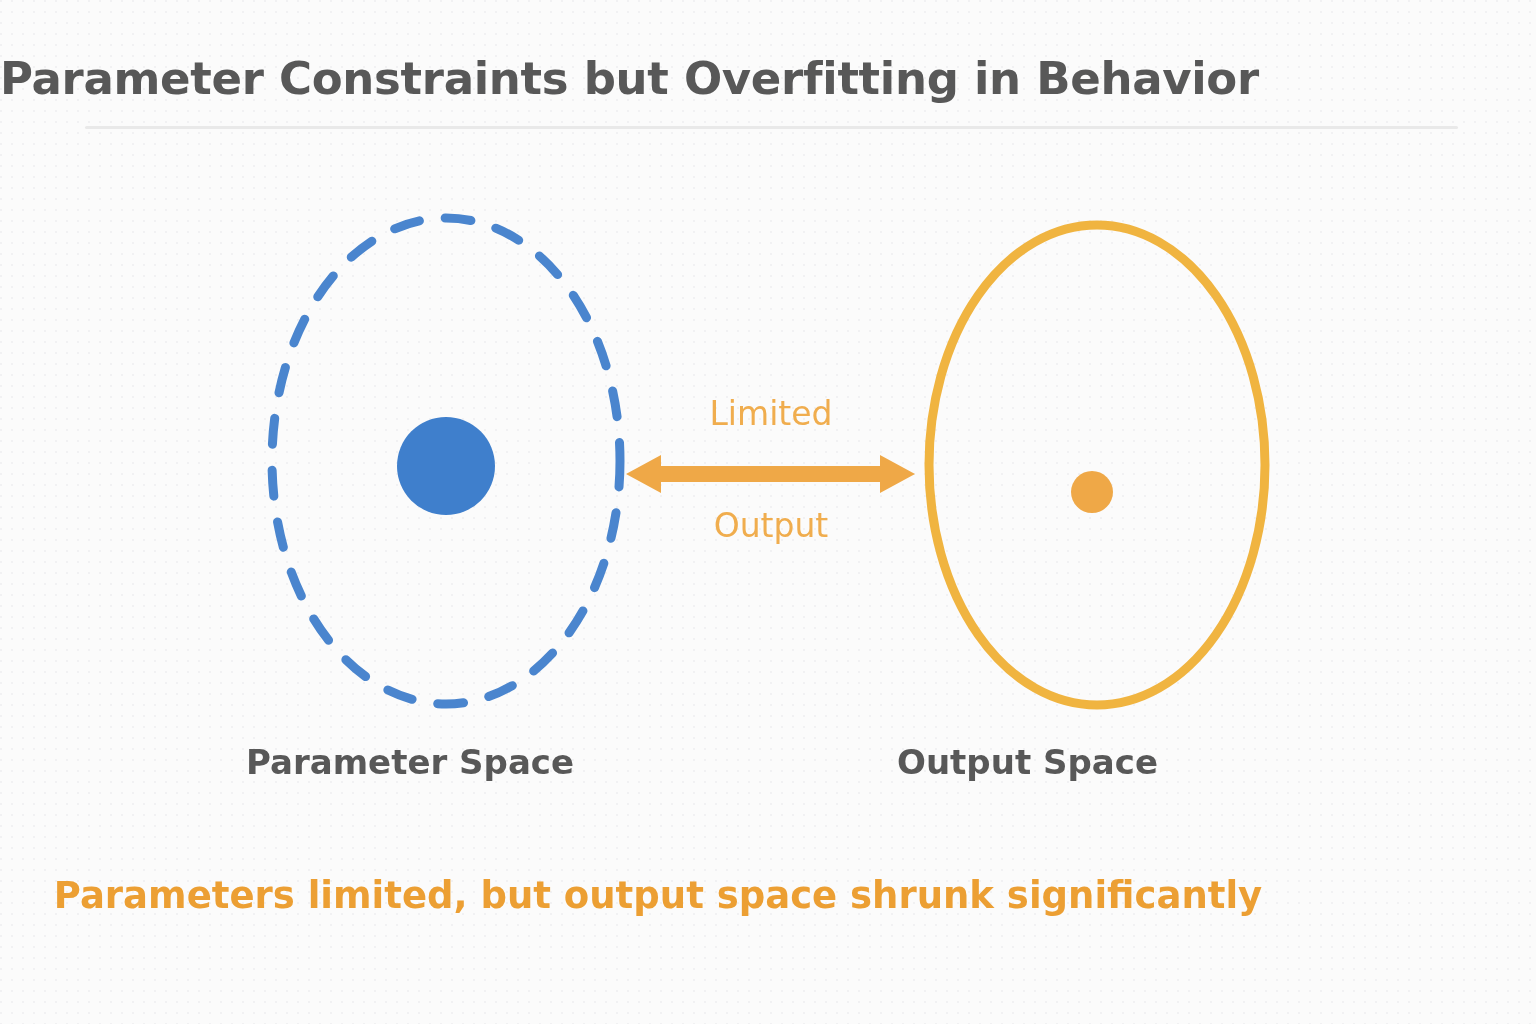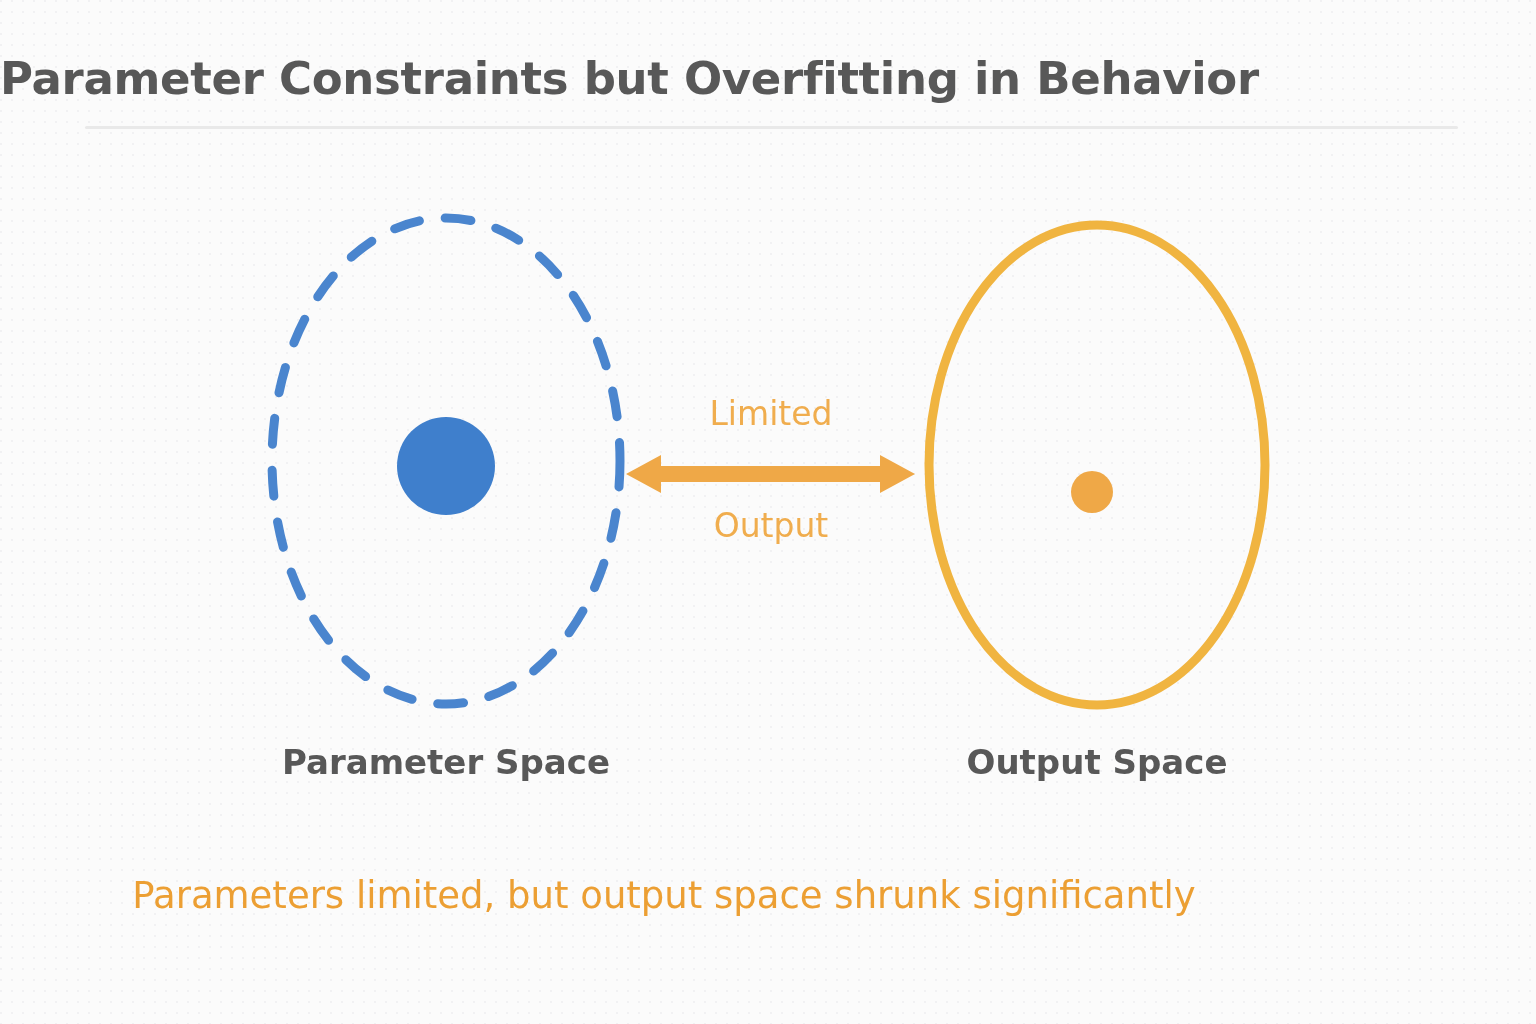--- a/index.html
+++ b/index.html
@@ -52,21 +52,20 @@
     left: 0;
     width: 1536px;
     height: 1024px;
   }
   
   .space-label {
     position: absolute;
     font-size: 34px;
     font-weight: 700;
     color: #585858;
-    text-align: center;
     white-space: nowrap;
   }
   #param-space-label {
     top: 742px;
     left: 246px;
     width: 400px;
   }
   #output-space-label {
     top: 742px;
     left: 897px;
@@ -85,25 +84,25 @@
     top: 394px;
     left: 621px;
   }
   #arrow-label-bottom {
     top: 506px;
     left: 621px;
   }
   #caption {
     position: absolute;
     top: 874px;
-    left: 6px;
+    left: 0;
     width: 1316px;
     text-align: center;
     font-size: 37px;
-    font-weight: 400;
+    font-weight: 700;
     color: #ec9f33;
     white-space: nowrap;
   }
 </style>
 </head>
 <body>
 
 <div id="canvas">
 
   <div id="title">Parameter Constraints but Overfitting in Behavior</div>

